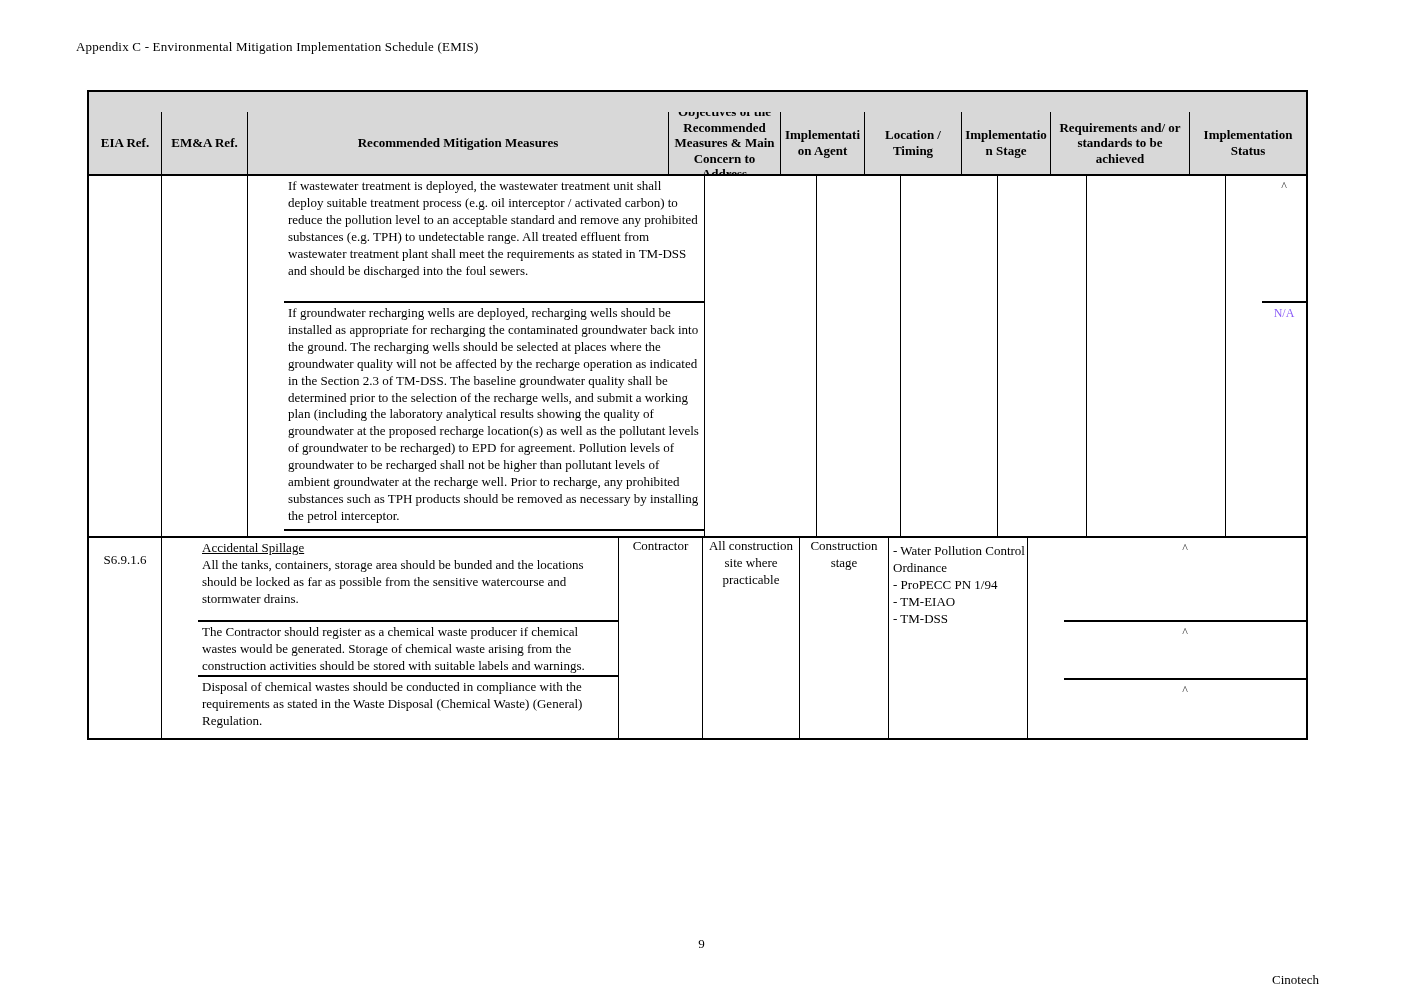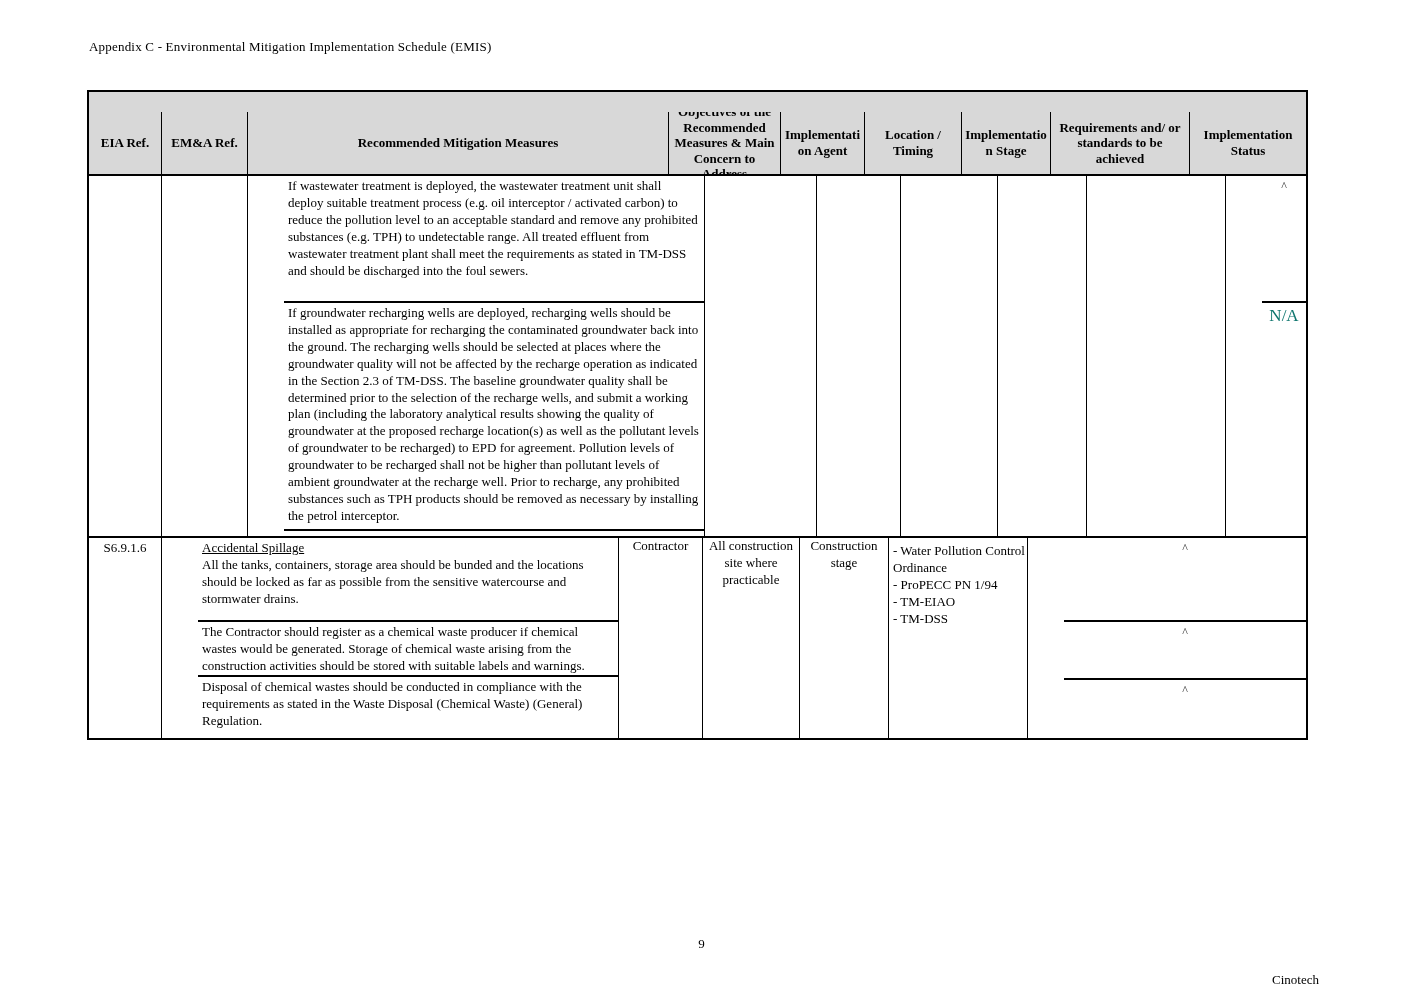--- a/index.html
+++ b/index.html
@@ -6,21 +6,21 @@
   .page{
     position:relative;
     width:1403px;height:992px;
     background:#ffffff;
     font-family:"Liberation Serif","DejaVu Serif",serif;
     color:#000;
     overflow:hidden;
     outline:1px solid #d8d8d8;
   }
   .doc-title{
-    position:absolute;left:89px;top:39px;
+    position:absolute;left:76px;top:39px;
     font-size:13px;letter-spacing:0.2px;
   }
   .emis-table{
     position:absolute;left:87px;top:90px;
     width:1221px;
     border:2px solid #000;
     box-sizing:border-box;
     display:flex;flex-direction:column;
     font-size:13px;
   }
@@ -61,25 +61,25 @@
   .mboxB3{flex:1;border-bottom:none;}
   .mheading{text-decoration:underline;}
   .sbox{
     box-sizing:border-box;
     text-align:center;
     padding-top:3px;
     font-size:12px;color:#333;
     overflow:hidden;
   }
   .sA1{height:127px;border-bottom:2px solid #000;}
-  .sA2{flex:1;font-size:17px;color:#0f766e;}
+  .sA2{flex:1;font-size:12px;color:#8b5cf6;}
   .sB1{height:84px;border-bottom:2px solid #000;}
   .sB2{height:58px;border-bottom:2px solid #000;}
   .sB3{flex:1;}
-  .ref{ text-align:center;padding-top:2px;}
+  .ref{ text-align:center;padding-top:14px;}
   .ctr{ text-align:center;line-height:16.9px;}
   .obj{ padding:5px 3px 2px 4px;line-height:16.9px;}
   .req{ padding:5px 2px 2px 4px;line-height:16.9px;}
   .footer-page-num{
     position:absolute;left:0;right:0;top:936px;
     text-align:center;font-size:13px;
   }
   .footer-company{
     position:absolute;right:84px;top:936px;
     font-size:13px;

